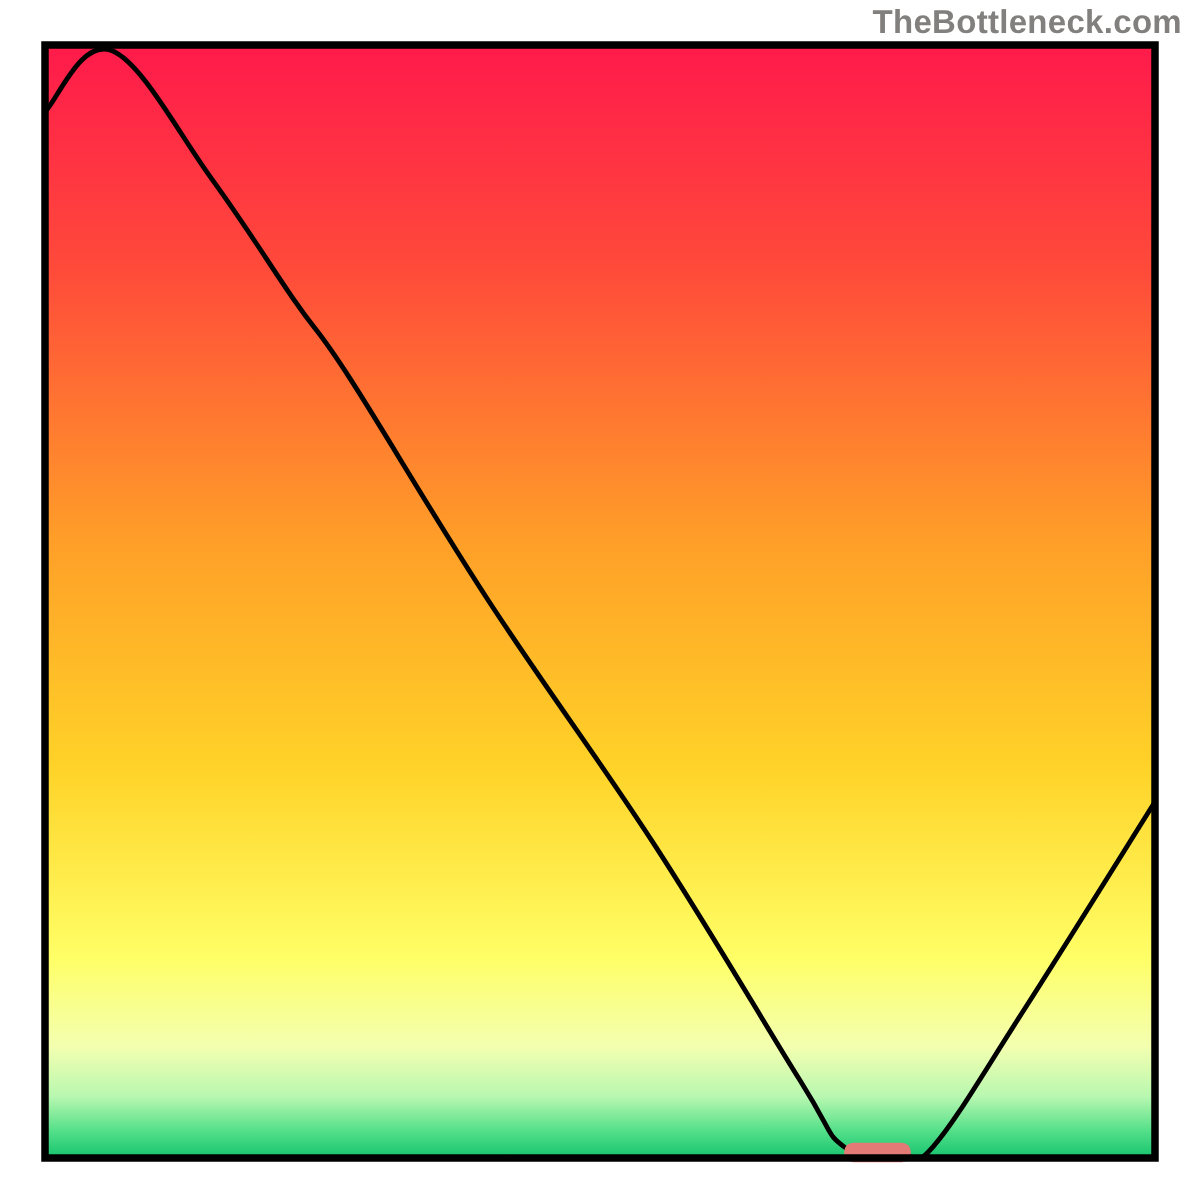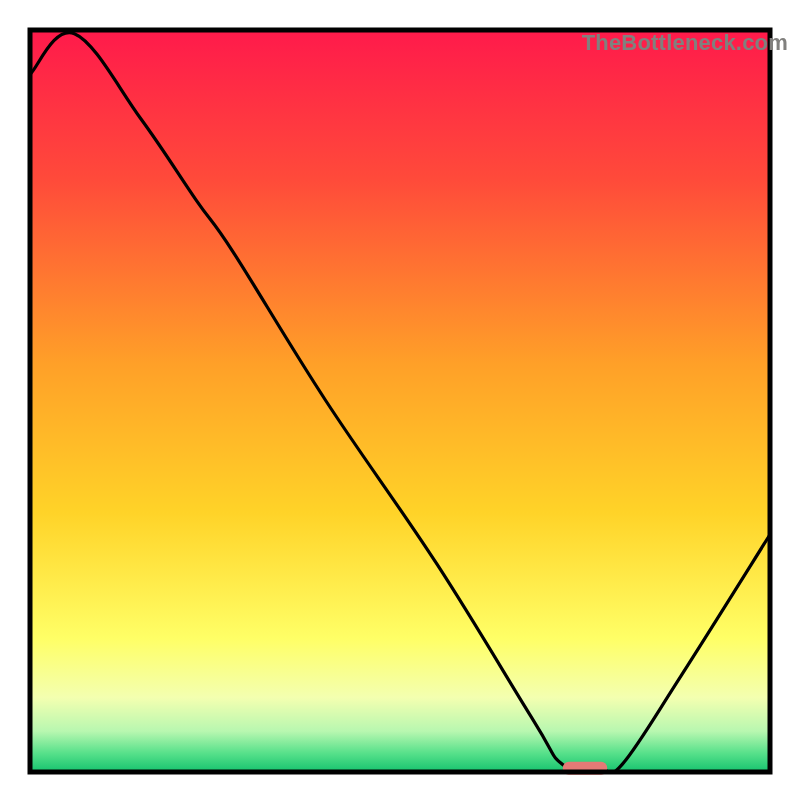--- a/index.html
+++ b/index.html
@@ -16,21 +16,20 @@
     height: 800px;
   }
   .attribution {
     position: absolute;
     top: 2px;
     right: 12px;
     font-size: 22px;
     font-weight: 600;
     color: #81807e;
     letter-spacing: 0.2px;
-    margin-top: 28px;
   }
   svg {
     display: block;
   }
 </style>
 </head>
 <body>
 
 <div class="wrap">
   <div class="attribution">TheBottleneck.com</div>

